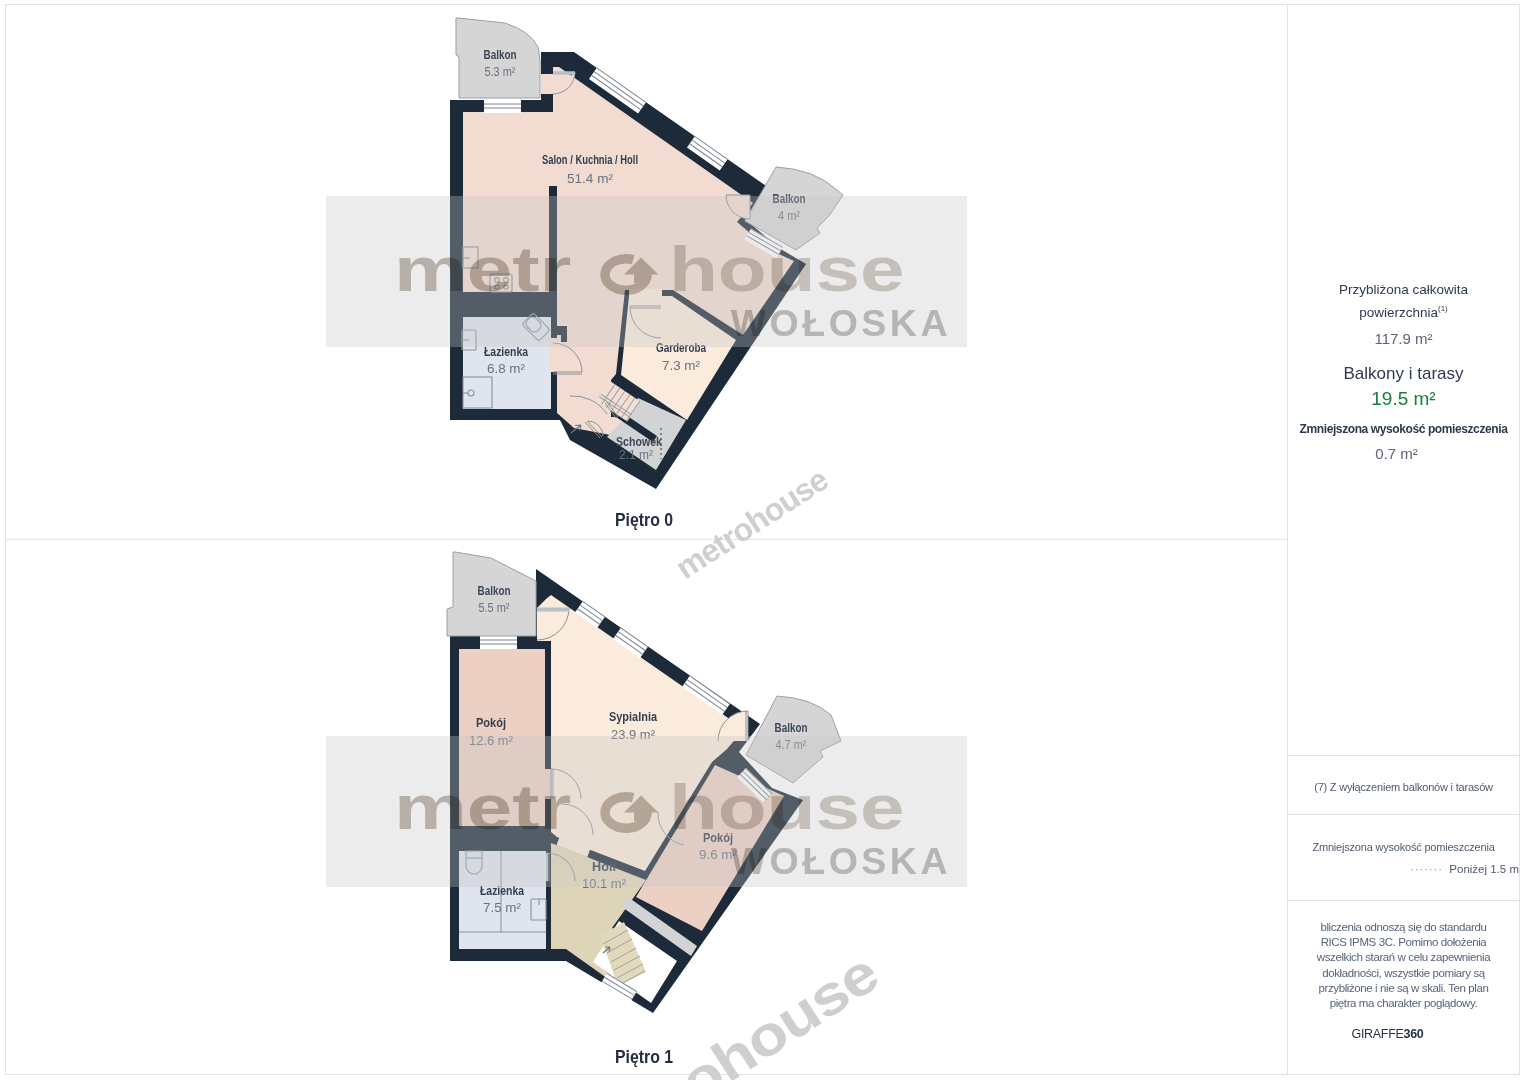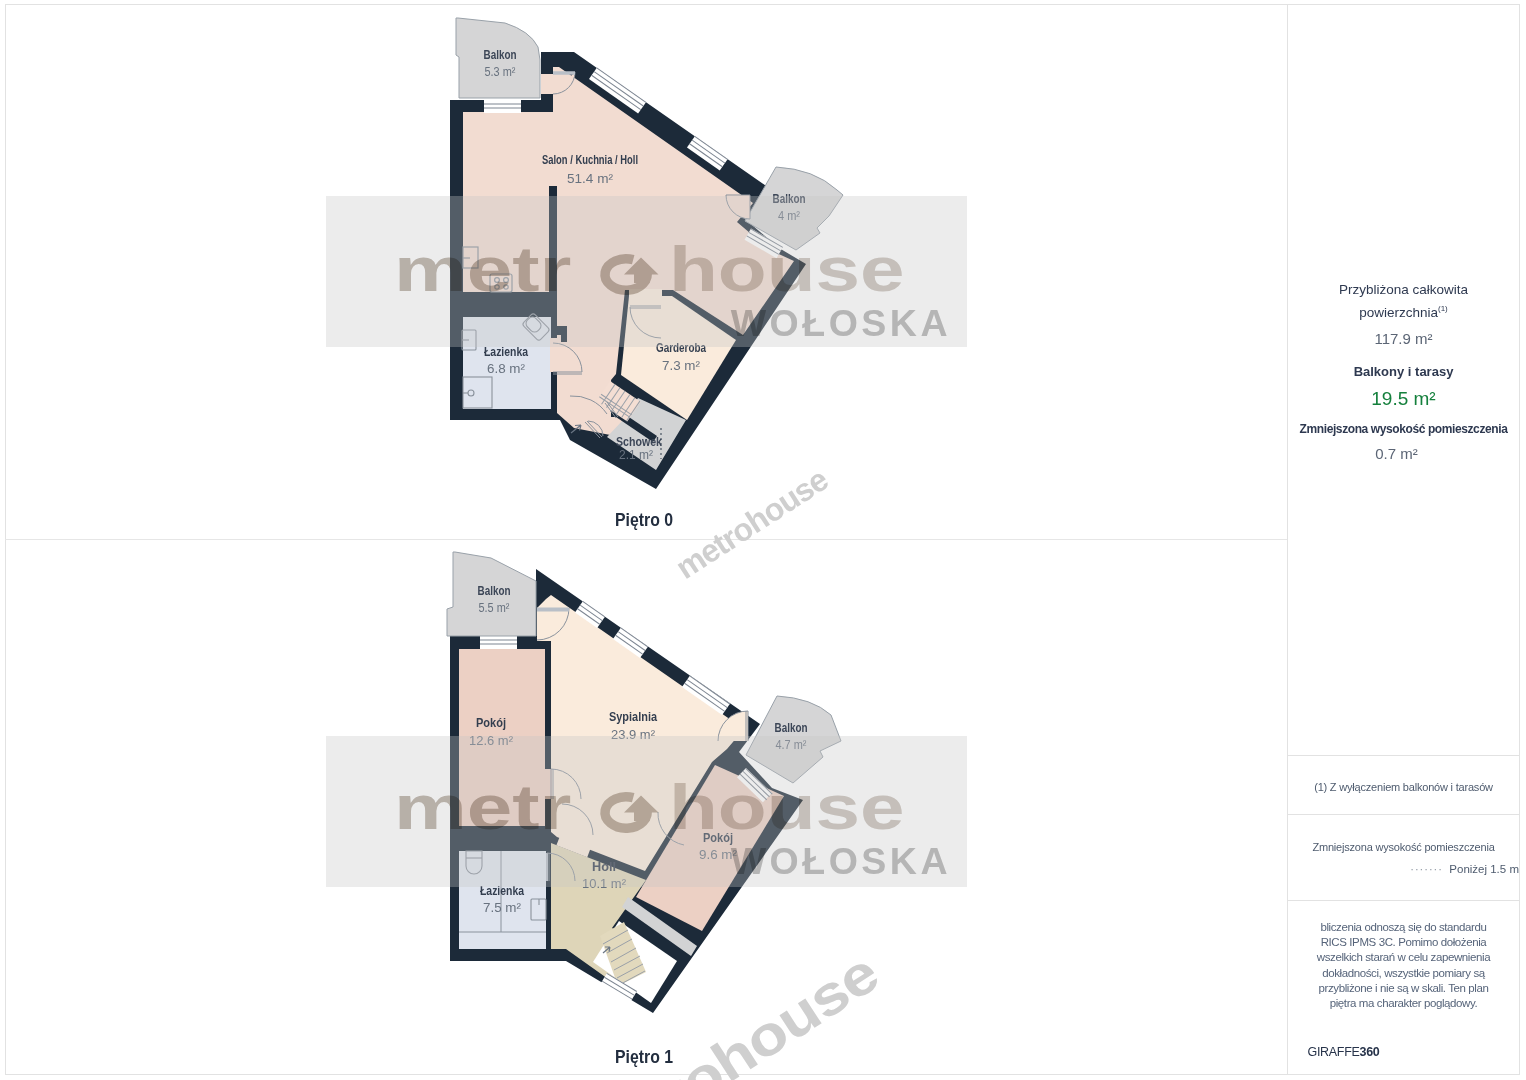--- a/index.html
+++ b/index.html
@@ -350,29 +350,29 @@
 <text transform="translate(685,580) rotate(-33)" font-size="32" font-weight="bold" letter-spacing="-1" fill="#cfcfcf">metrohouse</text>
 
 <text transform="translate(583,1178) rotate(-33) scale(1.15,1)" font-size="56" font-weight="bold" letter-spacing="-1" fill="#cfcfcf">metrohouse</text>
 </g>
 </svg>
 
 <div class="abs" style="left:1288px;top:280px;width:231px;text-align:center;color:#2e3950;font-size:13.5px;font-weight:normal;line-height:19px;">Przybliżona całkowita<br>powierzchnia<sup style="font-size:8px;">(1)</sup></div>
 
 <div class="abs" style="left:1288px;top:330px;width:231px;text-align:center;color:#5b6575;font-size:15px;">117.9 m²</div>
 
-<div class="abs" style="left:1288px;top:364px;width:231px;text-align:center;color:#2e3950;font-size:13px;font-weight:bold;">Balkony i tarasy</div>
+<div class="abs" style="left:1288px;top:364px;width:231px;text-align:center;color:#2e3950;font-size:17px;font-weight:normal;">Balkony i tarasy</div>
 
 <div class="abs" style="left:1288px;top:388px;width:231px;text-align:center;color:#15803d;font-size:19px;">19.5 m²</div>
 
 <div class="abs" style="left:1284px;top:422px;width:239px;text-align:center;color:#2e3950;font-size:12px;font-weight:bold;letter-spacing:-0.4px;">Zmniejszona wysokość pomieszczenia</div>
 
 <div class="abs" style="left:1281px;top:445px;width:231px;text-align:center;color:#5b6575;font-size:15px;">0.7 m²</div>
 
-<div class="abs" style="left:1288px;top:781px;width:231px;text-align:center;color:#4e5b6e;font-size:11px;letter-spacing:-0.2px;">(1) Z wyłączeniem balkonów i tarasów</div>
+<div class="abs" style="left:1288px;top:781px;width:231px;text-align:center;color:#4e5b6e;font-size:11px;letter-spacing:-0.2px;">(7) Z wyłączeniem balkonów i tarasów</div>
 
 <div class="abs" style="left:1288px;top:841px;width:231px;text-align:center;color:#4e5b6e;font-size:11px;letter-spacing:-0.2px;">Zmniejszona wysokość pomieszczenia</div>
 
 <div class="abs" style="left:1288px;top:863px;width:231px;text-align:right;color:#4e5b6e;font-size:11.5px;"><span style="color:#8a939e;letter-spacing:1px;font-size:11px;">·······</span>&nbsp; Poniżej 1.5 m</div>
 
 <div class="abs" style="left:1288px;top:920px;width:231px;text-align:center;color:#56647a;font-size:11.5px;line-height:15.2px;letter-spacing:-0.4px;">bliczenia odnoszą się do standardu<br>RICS IPMS 3C. Pomimo dołożenia<br>wszelkich starań w celu zapewnienia<br>dokładności, wszystkie pomiary są<br>przybliżone i nie są w skali. Ten plan<br>piętra ma charakter poglądowy.</div>
 
-<div class="abs" style="left:1228px;top:1027px;width:231px;text-align:center;color:#27334a;font-size:12.5px;letter-spacing:-0.3px;margin-top:18px;">GIRAFFE<b>360</b></div>
+<div class="abs" style="left:1272px;top:1027px;width:231px;text-align:center;color:#27334a;font-size:12.5px;letter-spacing:-0.3px;">GIRAFFE<b>360</b></div>
 
 </body></html>

